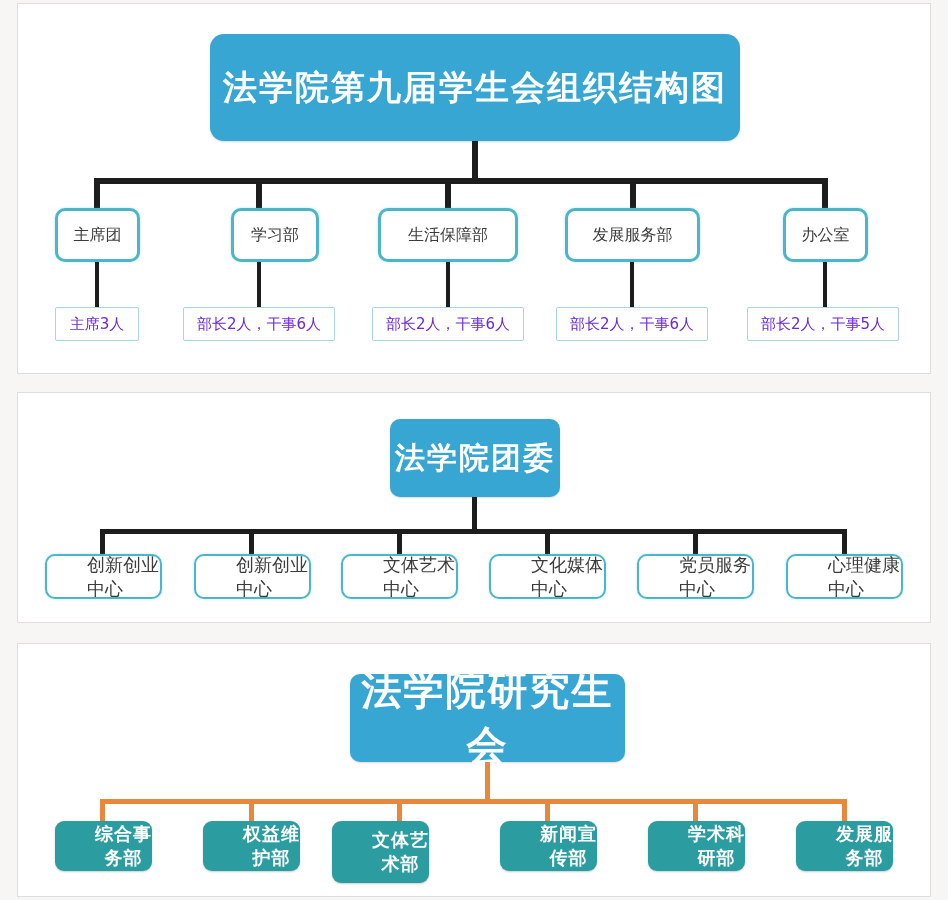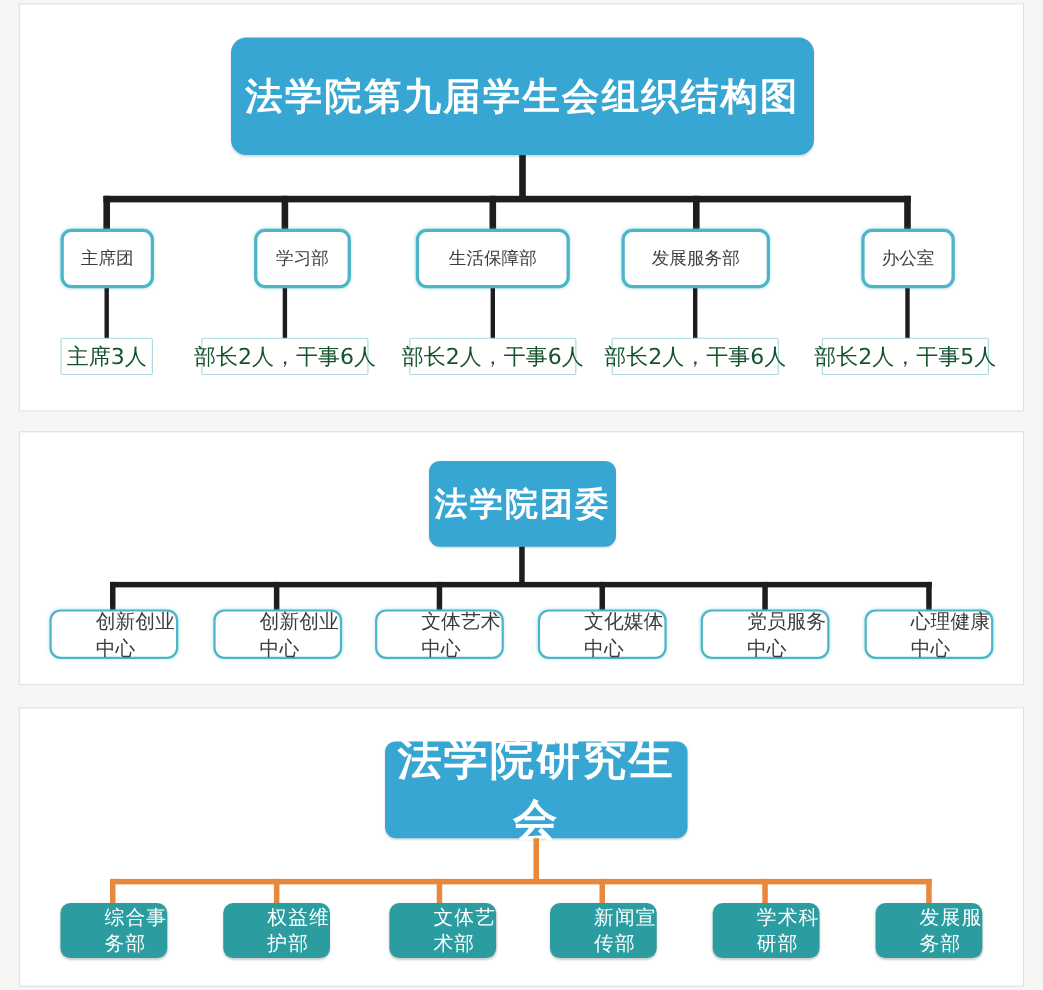--- a/index.html
+++ b/index.html
@@ -33,27 +33,28 @@
     box-shadow:0 1px 2px rgba(0,0,0,0.15);
   }
   .node{
     position:absolute;background:#fff;border:3px solid var(--node-border);
     border-radius:10px;display:flex;align-items:center;justify-content:center;
     color:#3c3c3c;box-shadow:0 0 3px rgba(76,182,200,0.35);
   }
   .detail{
     position:absolute;background:#fff;border:1.5px solid var(--detail-border);
     border-radius:2px;display:flex;align-items:center;justify-content:center;
-    color:#14532d;font-size:20px;white-space:nowrap;
+    color:#6d28d9;font-size:15px;white-space:nowrap;
   }
   .leaf{
     position:absolute;background:var(--leaf-teal);border:none;border-radius:9px;
     display:flex;align-items:center;justify-content:center;
-    color:#fff;font-weight:normal;letter-spacing:1px;
+    color:#fff;font-weight:bold;letter-spacing:1px;
     box-shadow:0 1px 2px rgba(0,0,0,0.2);
+    text-align:center;
   }
   .vline,.hline{position:absolute;background:var(--line-black);}
   .orange{background:var(--line-orange);}
   .fs34{font-size:34px;} .fs30{font-size:30px;} .fs33{font-size:40px;}
   .fs20{font-size:16px;} .fs18{font-size:18px;padding-left:40px;}
 </style>
 </head>
 <body>
 
 <section class="panel" id="panel-1">
@@ -113,17 +114,17 @@
   <div class="hline orange" style="left:82px;top:155px;width:747px;height:5px;"></div>
   <div class="vline orange" style="left:82px;top:155px;width:5px;height:25px;"></div>
   <div class="vline orange" style="left:231px;top:155px;width:5px;height:25px;"></div>
   <div class="vline orange" style="left:379px;top:155px;width:5px;height:25px;"></div>
   <div class="vline orange" style="left:527px;top:155px;width:5px;height:25px;"></div>
   <div class="vline orange" style="left:675px;top:155px;width:5px;height:25px;"></div>
   <div class="vline orange" style="left:824px;top:155px;width:5px;height:25px;"></div>
 
   <div class="leaf fs18" style="left:37px;top:177px;width:97px;height:50px;">综合事务部</div>
   <div class="leaf fs18" style="left:185px;top:177px;width:97px;height:50px;">权益维护部</div>
-  <div class="leaf fs18" style="left:336px;top:177px;width:97px;height:50px;">文体艺术部</div>
+  <div class="leaf fs18" style="left:314px;top:177px;width:97px;height:62px;">文体艺术部</div>
   <div class="leaf fs18" style="left:482px;top:177px;width:97px;height:50px;">新闻宣传部</div>
   <div class="leaf fs18" style="left:630px;top:177px;width:97px;height:50px;">学术科研部</div>
   <div class="leaf fs18" style="left:778px;top:177px;width:97px;height:50px;">发展服务部</div>
 </section>
 
 </body></html>

